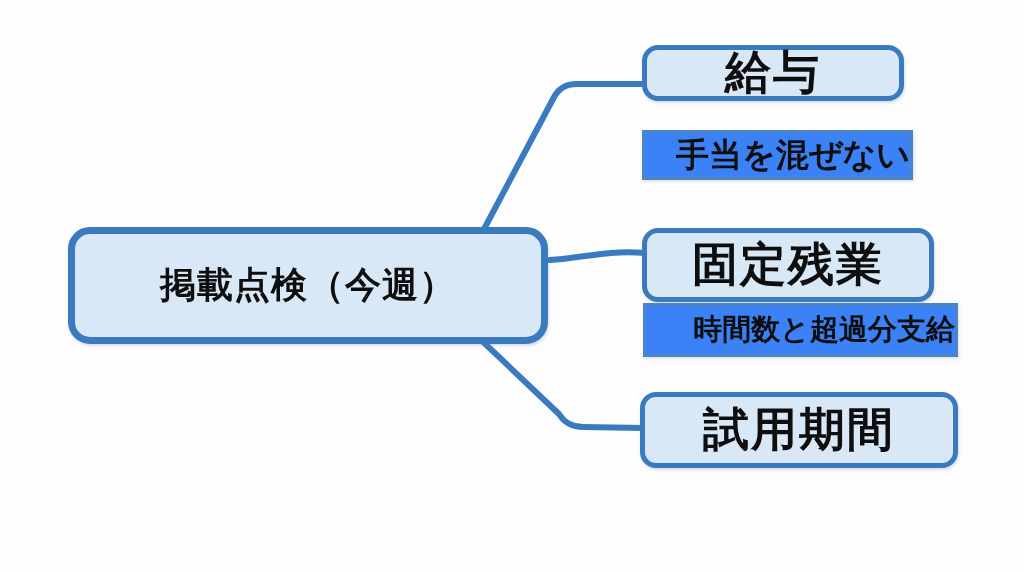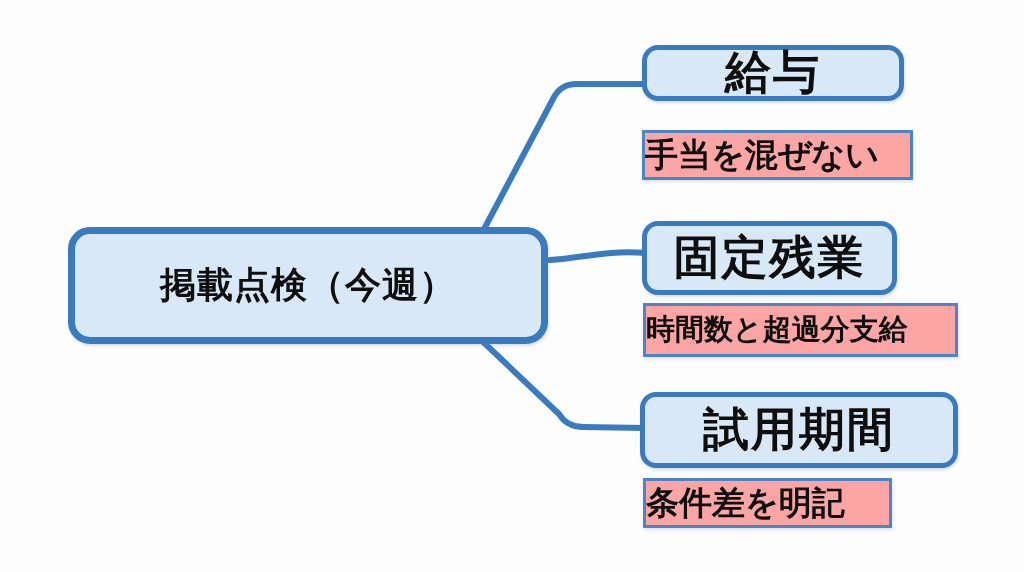--- a/index.html
+++ b/index.html
@@ -51,30 +51,30 @@
     border-width: 7px;
     border-radius: 22px;
     font-size: 36px;
     letter-spacing: 1px;
   }
   .branch-node {
     font-size: 46px;
     letter-spacing: 2px;
   }
   .branch-1 { left: 642px; top: 45px;  width: 262px; height: 56px; }
-  .branch-2 { left: 642px; top: 221px; width: 255px; height: 74px; }
+  .branch-2 { left: 642px; top: 228px; width: 292px; height: 74px; }
   .branch-3 { left: 640px; top: 392px; width: 318px; height: 76px; }
   .note {
     position: absolute;
     box-sizing: border-box;
-    background: #fca5a5;
+    background: #3b82f6;
     border: 3px solid var(--note-border, #4d84c4);
     display: flex;
     align-items: center;
-    justify-content: flex-start;
+    justify-content: flex-end;
     color: var(--text, #0e0e0e);
     font-weight: 700;
     white-space: nowrap;
     font-size: 33px;
     box-shadow: 1px 2px 3px rgba(110, 130, 160, 0.22);
   }
   .note-1 { left: 642px; top: 130px; width: 271px; height: 50px; }
   .note-2 { left: 643px; top: 303px; width: 315px; height: 54px; font-size: 29px; }
   .note-3 { left: 643px; top: 478px; width: 249px; height: 50px; }
 </style>
@@ -103,17 +103,14 @@
   <div class="node branch-node branch-2">
     <span>固定残業</span>
   </div>
   <div class="note note-2">
     <span>時間数と超過分支給</span>
   </div>
 
   <div class="node branch-node branch-3">
     <span>試用期間</span>
   </div>
-  <div class="note note-3">
-    <span>条件差を明記</span>
-  </div>
 
 </div>
 
 </body></html>

